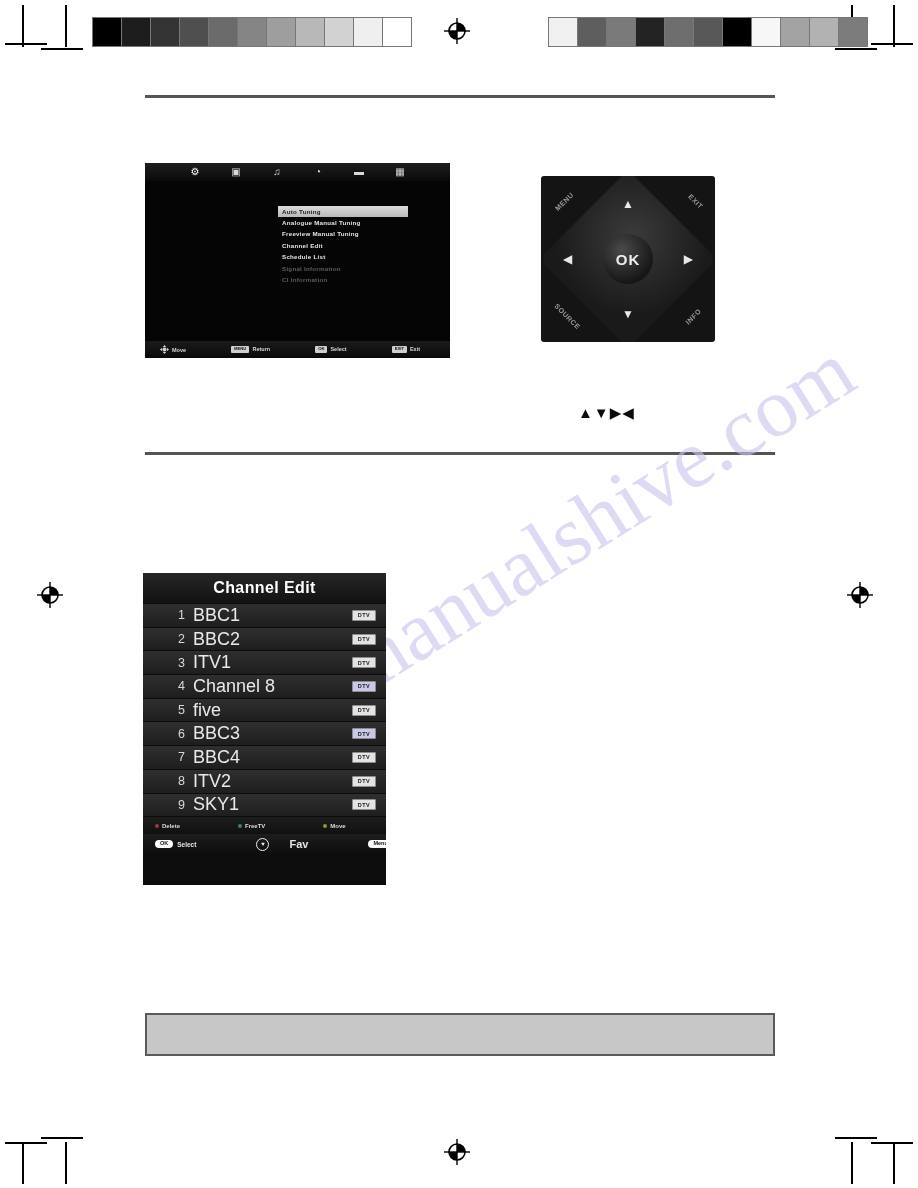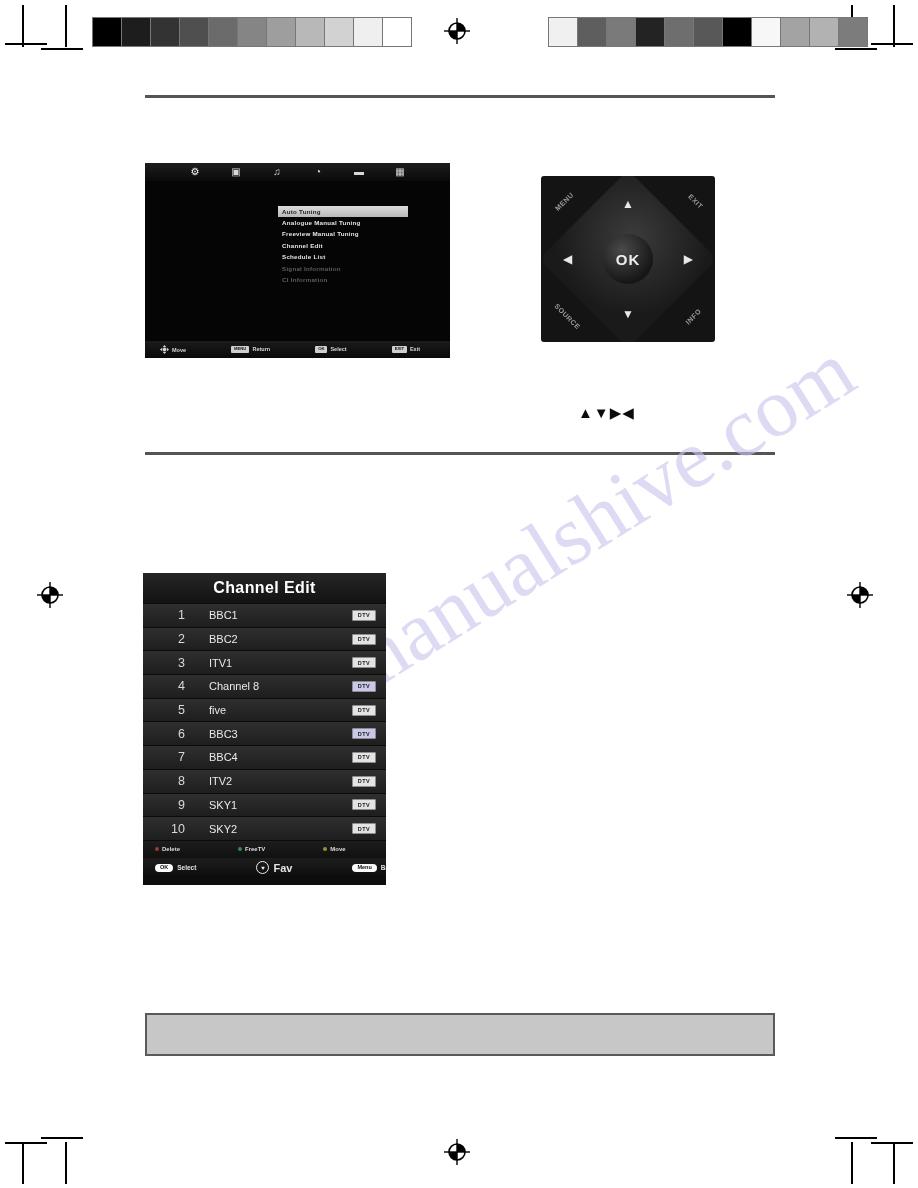--- a/index.html
+++ b/index.html
@@ -118,21 +118,21 @@
   .osd-edit .rows{padding-top:1px;}
   .crow{
     height:22.7px;display:flex;align-items:center;
     background:linear-gradient(#2f2f2f,#1e1e1e);
     border-bottom:1px solid #0b0b0b;
     padding:0 10px 0 0;
   }
   .crow .num{
     width:42px;text-align:right;color:#d9d9d9;font-size:12.5px;padding-right:8px;
   }
-  .crow .nm{flex:1;color:#e9e9e9;font-size:11px;margin-left:16px;}
+  .crow .nm{flex:1;color:#e9e9e9;font-size:18px;}
   .crow .badge{
     background:#e3e3e3;color:#1a1a1a;font-size:5.5px;font-weight:bold;
     border:1px solid #8d8d8d;border-radius:1px;padding:1.5px 5px;letter-spacing:.4px;
   }
   .crow .badge.tint{background:#c9c8ea;}
   .osd-edit .actionbar{
     height:17px;display:flex;align-items:center;
     background:linear-gradient(#1d1d1d,#101010);
     font-size:6px;color:#dcdcdc;font-weight:bold;
   }
@@ -354,46 +354,41 @@
       <div class="crow">
         <span class="num">8</span>
         <span class="nm">ITV2</span>
         <span class="badge">DTV</span>
       </div>
       <div class="crow">
         <span class="num">9</span>
         <span class="nm">SKY1</span>
         <span class="badge">DTV</span>
       </div>
-      <div class="crow">
-        <span class="num">10</span>
-        <span class="nm">SKY2</span>
-        <span class="badge">DTV</span>
-      </div>
     </div>
   <div class="actionbar" id="edit-actionbar">
       <div class="a" style="margin-left: 12px;">
         <span class="dot" style="background: rgb(154, 58, 58);"></span>
         <span>Delete</span>
       </div>
       <div class="a" style="margin-left: 58px;">
         <span class="dot" style="background: rgb(58, 138, 74);"></span>
         <span>FreeTV</span>
       </div>
       <div class="a" style="margin-left: 58px;">
         <span class="dot" style="background: rgb(154, 143, 58);"></span>
         <span>Move</span>
       </div>
     </div>
   <div class="keybar" id="edit-keybar">
       <div class="a" style="display: flex; align-items: center; gap: 4px; margin-left: 12px;">
         <span class="pill">OK</span>
         <span>Select</span>
       </div>
-      <div class="a" style="display: flex; align-items: center; gap: 4px; margin-left: 60px;">
+      <div class="a" style="display: flex; align-items: center; gap: 20px; margin-left: 60px;">
         <span class="favico">♥</span>
         <span style="font-size: 11px;">Fav</span>
       </div>
       <div class="a" style="display: flex; align-items: center; gap: 4px; margin-left: 60px;">
         <span class="pill">Menu</span>
         <span>Back</span>
       </div>
     </div>
 </div>
 

